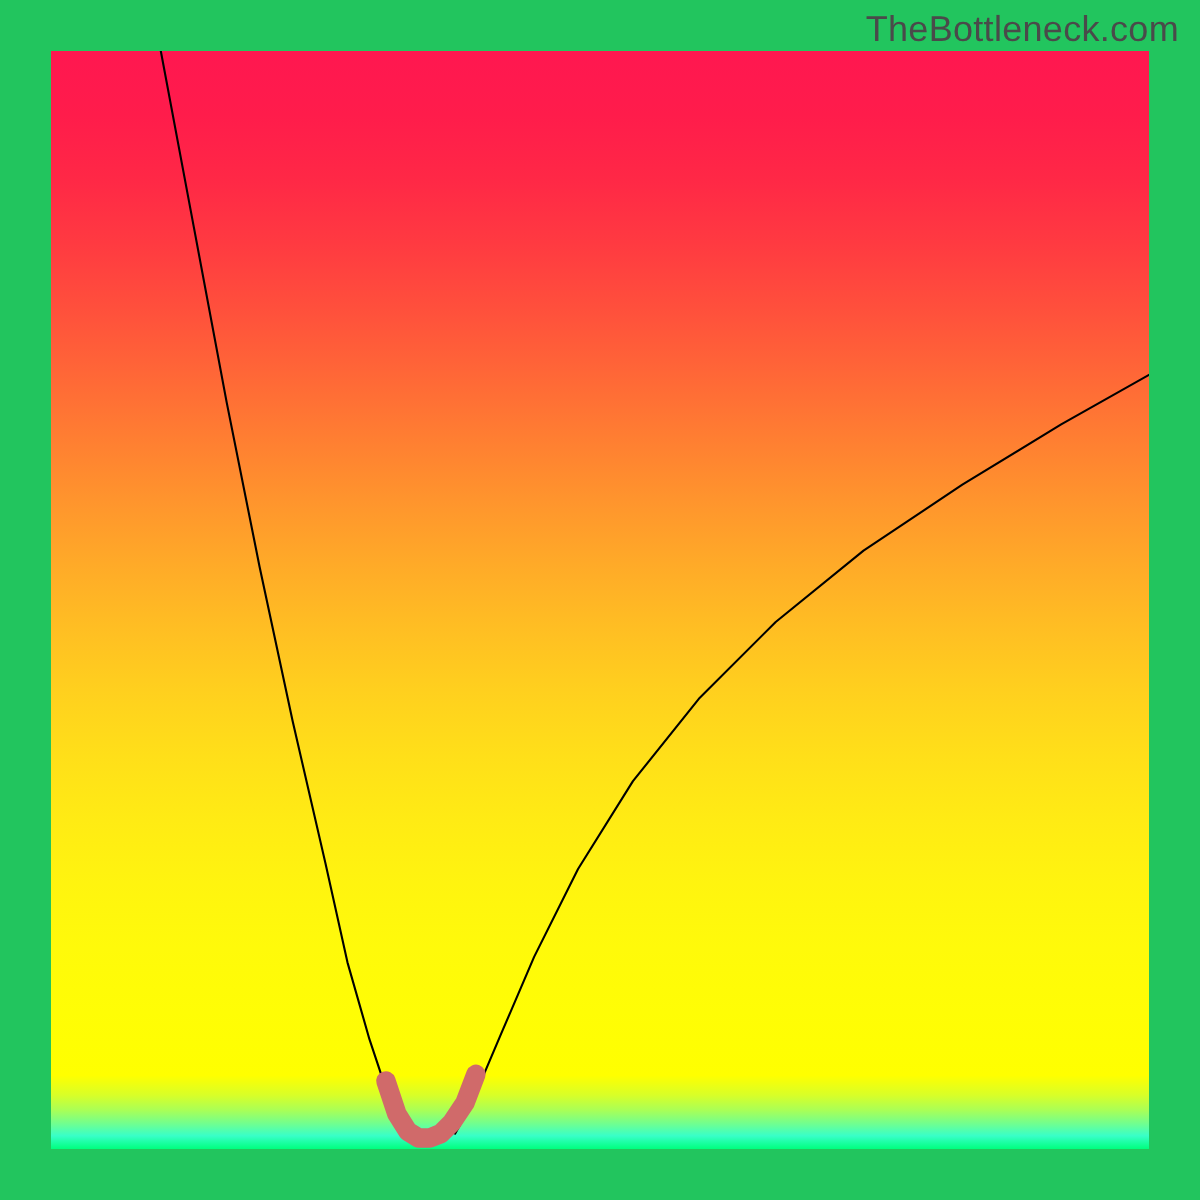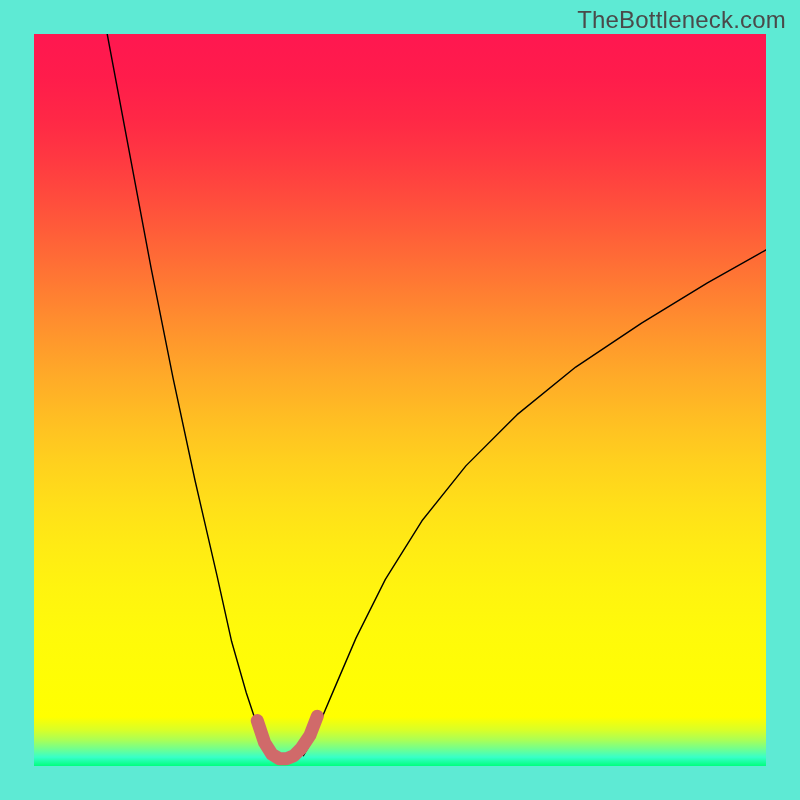--- a/index.html
+++ b/index.html
@@ -8,21 +8,21 @@
     width: 800px;
     height: 800px;
     overflow: hidden;
     background: #000;
     font-family: Arial, Helvetica, sans-serif;
   }
   .frame {
     position: absolute;
     left: 0; top: 0;
     width: 800px; height: 800px;
-    background: #5eead4;
+    background: #22c55e;
   }
   .watermark {
     position: absolute;
     top: 6px;
     right: 14px;
     color: #4a4a4a;
     font-size: 24px;
     font-weight: 500;
     letter-spacing: 0.2px;
     z-index: 10;

